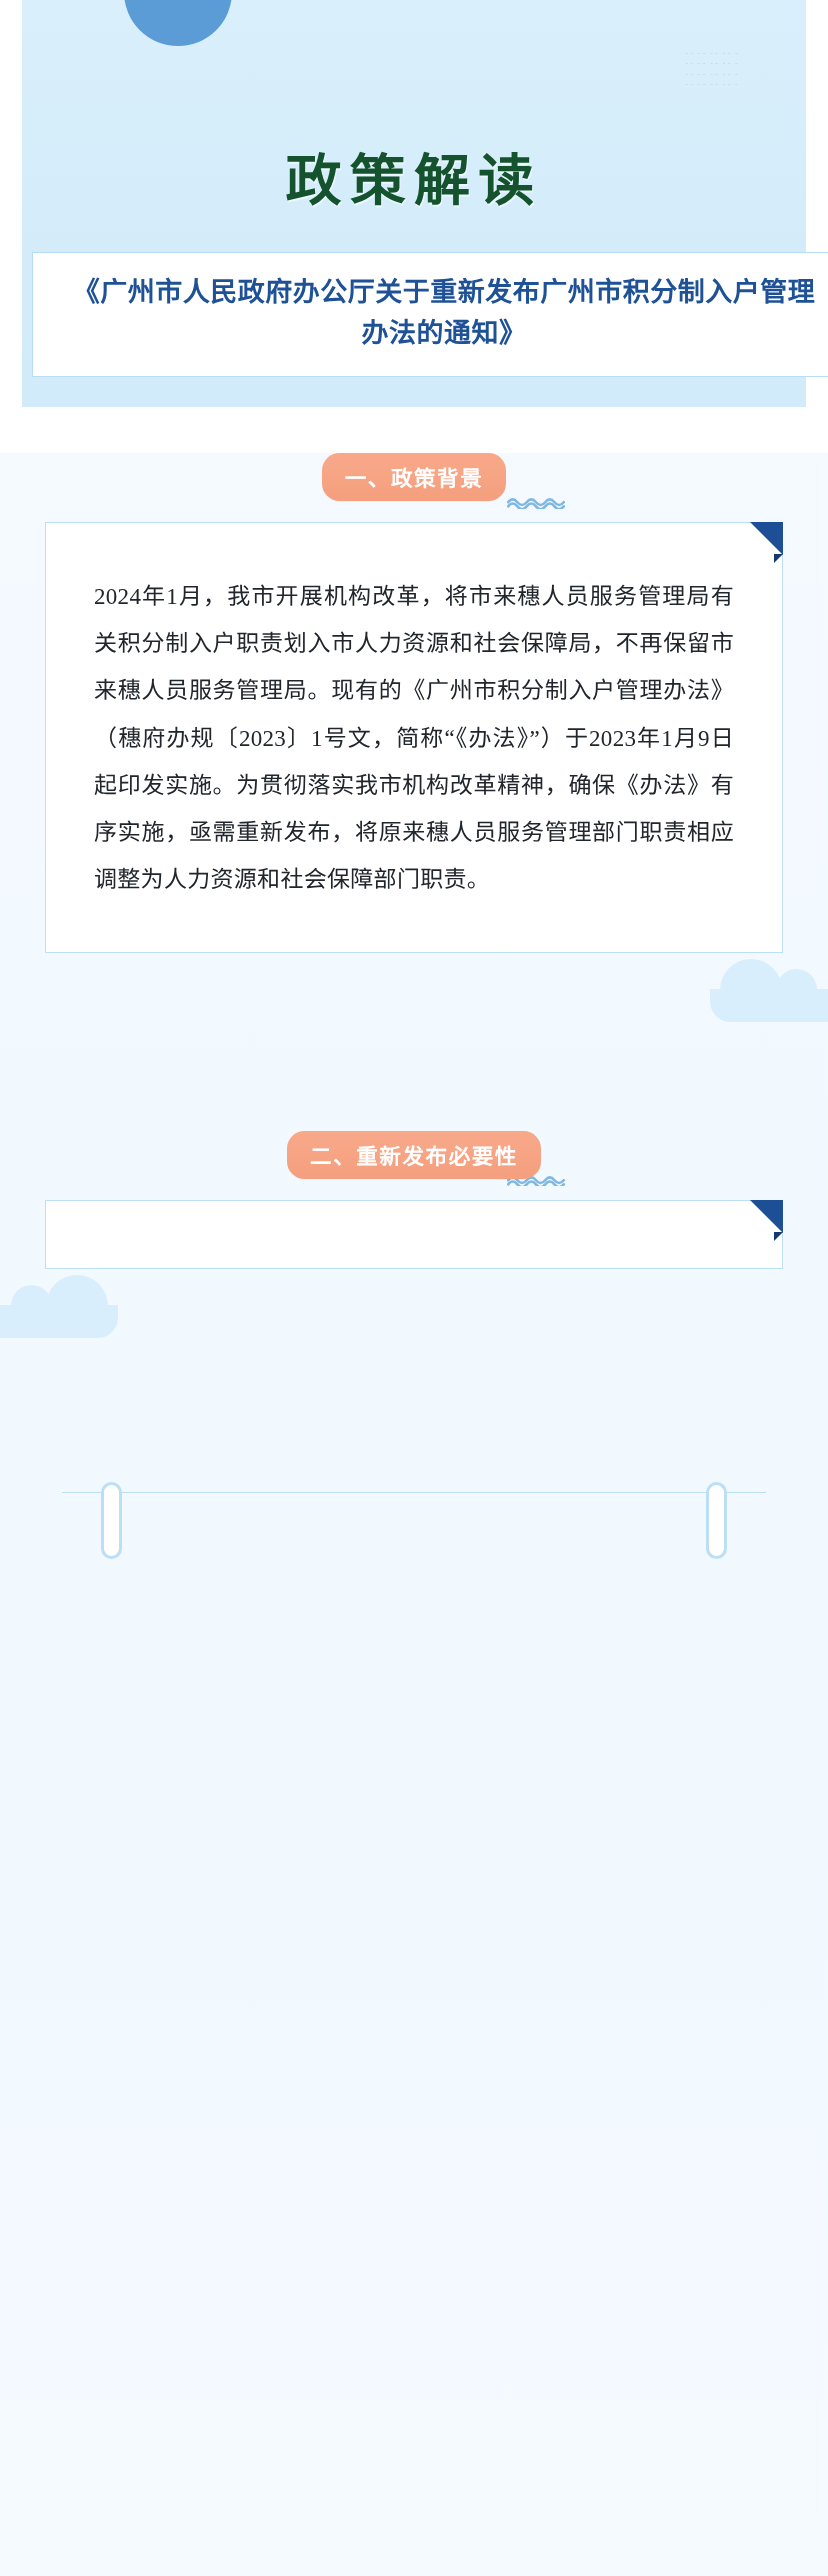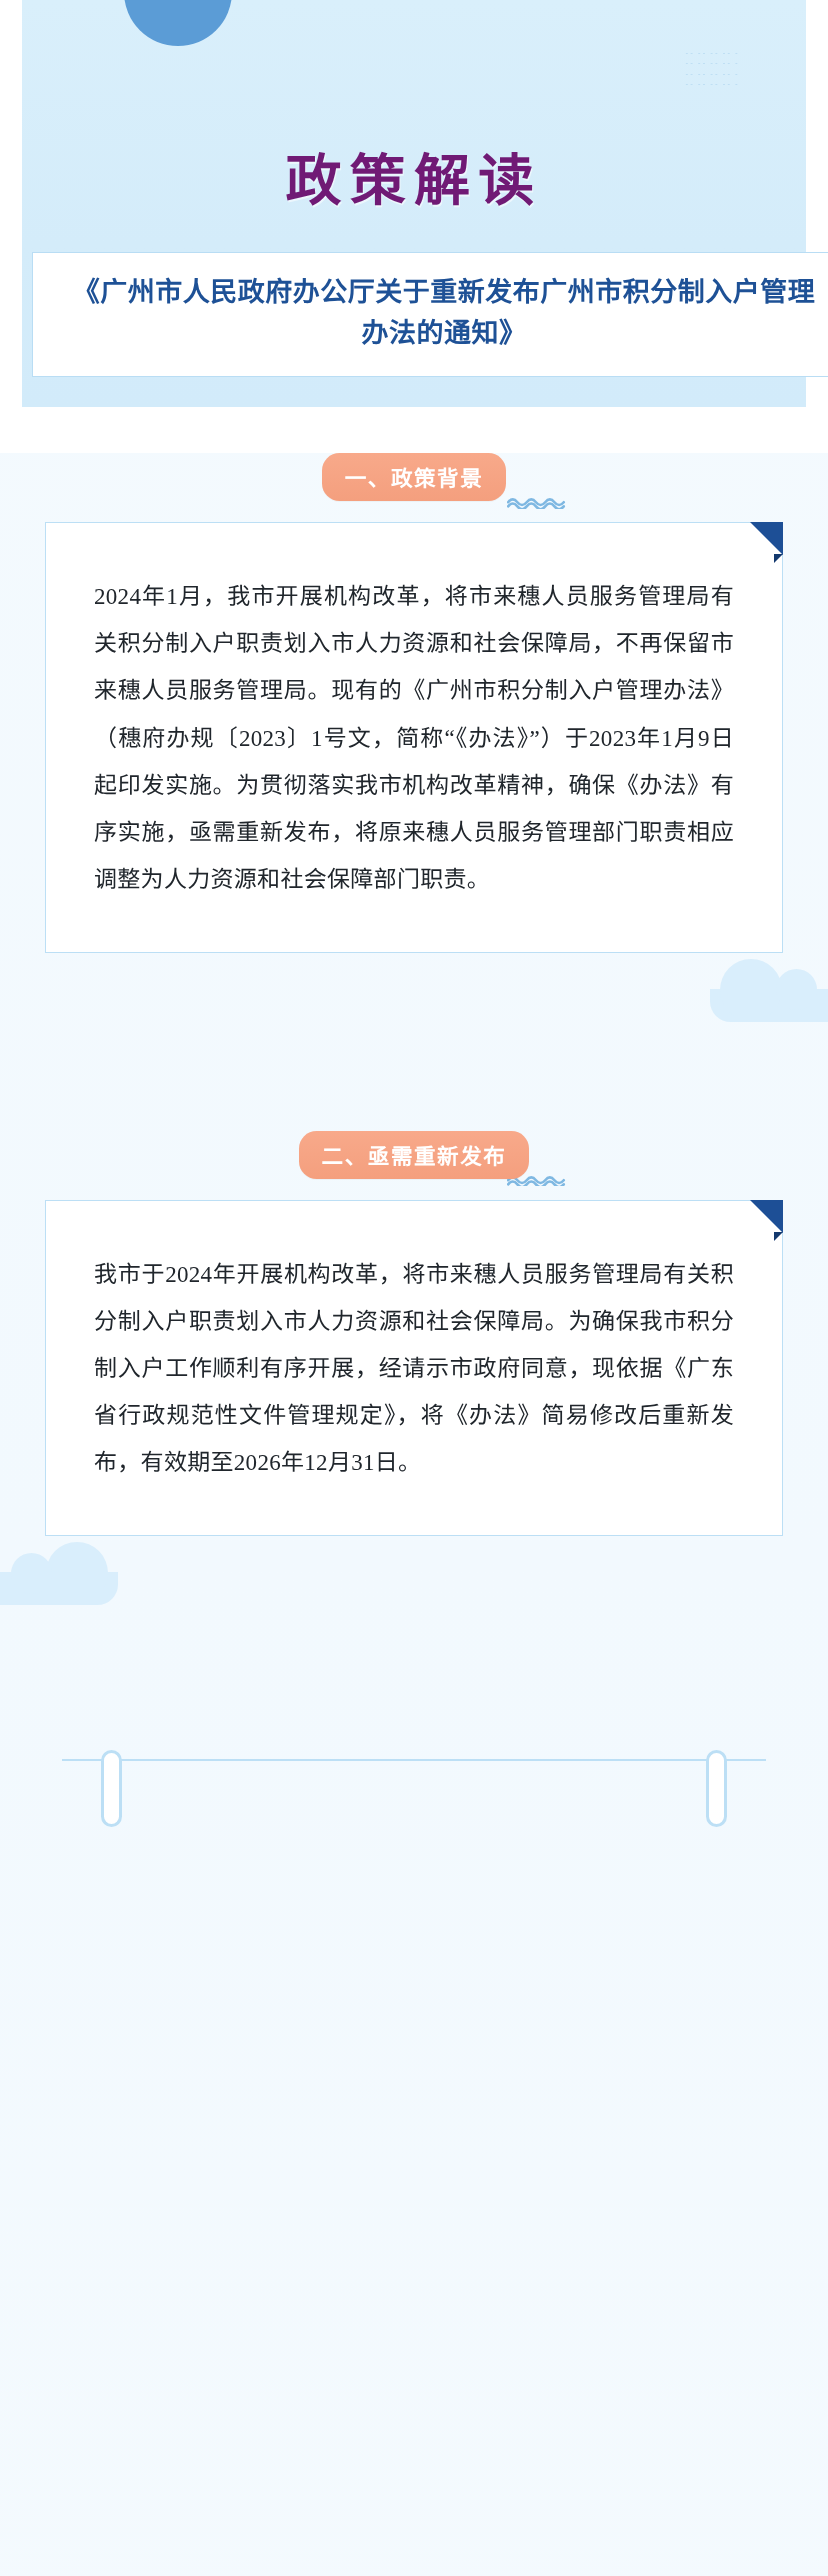--- a/index.html
+++ b/index.html
@@ -91,21 +91,21 @@
   .title-main {
     position: absolute;
     left: 0;
     top: 135px;
     width: 828px;
     text-align: center;
     font-family: "Liberation Serif", serif;
     font-weight: bold;
     font-size: 56px;
     letter-spacing: 8.2px;
-    color: #701a75;
+    color: #14532d;
     text-shadow: 1px 1.5px 0 rgba(255,255,255,.55);
   }
   .subtitle-box {
     position: absolute;
     left: 32px;
     top: 252px;
     width: 824px;
     min-height: 113px;
     background: #ffffff;
     border: 1px solid #b9ddf4;
@@ -302,31 +302,30 @@
       <p>2024年1月，我市开展机构改革，将市来穗人员服务管理局有关积分制入户职责划入市人力资源和社会保障局，不再保留市来穗人员服务管理局。现有的《广州市积分制入户管理办法》（穗府办规〔2023〕1号文，简称“《办法》”）于2023年1月9日起印发实施。为贯彻落实我市机构改革精神，确保《办法》有序实施，亟需重新发布，将原来穗人员服务管理部门职责相应调整为人力资源和社会保障部门职责。</p>
     </div>
 
     <div class="cloud cloud-right" style="margin-top:36px; position:relative; float:right;"></div>
     <div style="clear:both;"></div>
     <div class="spacer-lg"></div>
   </div>
 
   <div class="section">
     <div class="heading-wrap">
-      <span class="pill">二、亟需重新发布</span>
+      <span class="pill">二、重新发布必要性</span>
       <svg class="heading-squiggle" viewBox="0 0 120 26">
         <path d="M2 14 q9 -11 18 0 t18 0 t18 0 t18 0 t18 0 t18 0" fill="none" stroke="#7fb8e2" stroke-width="5" stroke-linecap="round"></path>
         <path d="M2 22 q9 -11 18 0 t18 0 t18 0 t18 0 t18 0 t18 0" fill="none" stroke="#7fb8e2" stroke-width="5" stroke-linecap="round"></path>
       </svg>
     </div>
 
     <div class="card">
       <div class="card-corner"></div>
       <div class="card-corner-notch"></div>
-      <p>我市于2024年开展机构改革，将市来穗人员服务管理局有关积分制入户职责划入市人力资源和社会保障局。为确保我市积分制入户工作顺利有序开展，经请示市政府同意，现依据《广东省行政规范性文件管理规定》，将《办法》简易修改后重新发布，有效期至2026年12月31日。</p>
     </div>
 
     <div class="cloud cloud-left" style="margin-top:36px; position:relative; float:left;"></div>
     <div style="clear:both;"></div>
     <div class="spacer-lg"></div>
   </div>
 
   <div class="section">
 
   </div>

